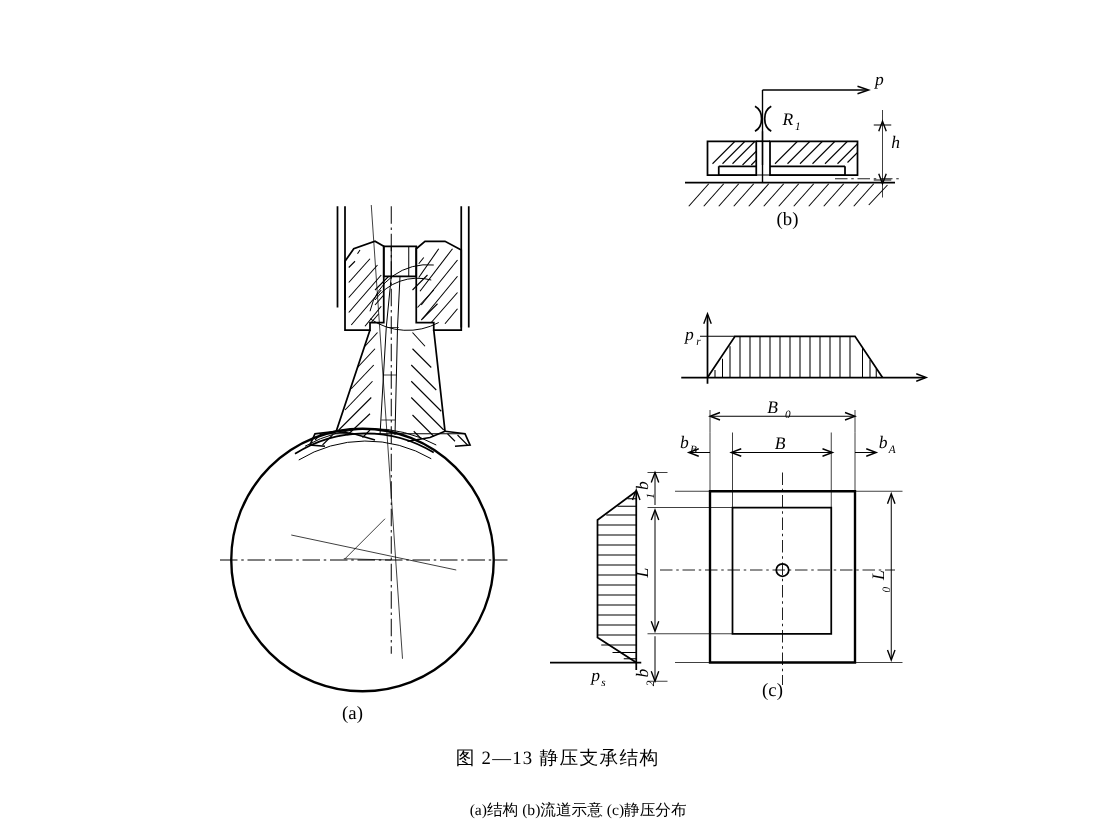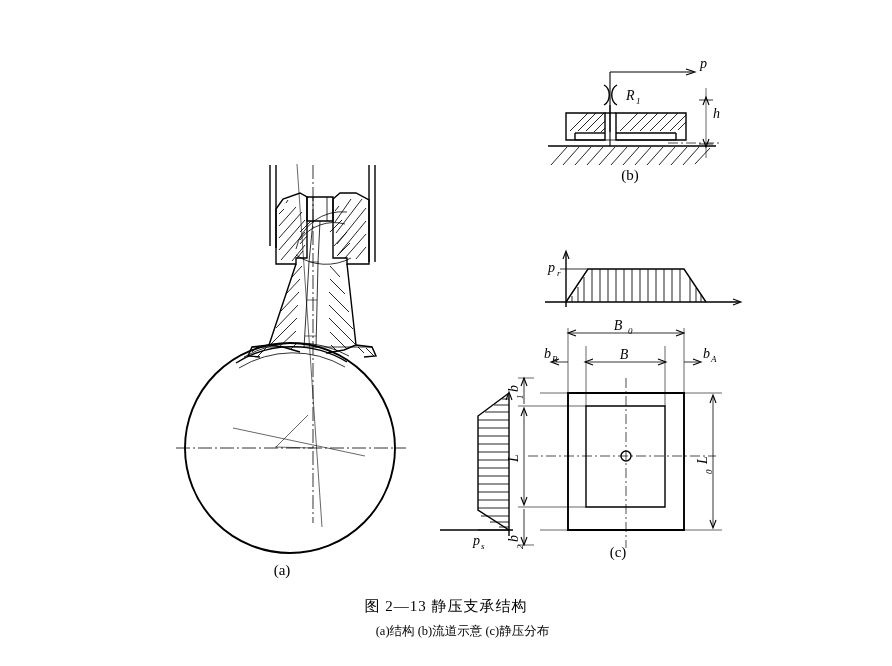--- a/index.html
+++ b/index.html
@@ -389,16 +389,16 @@
       <text class="lbl-sub" x="481" y="549">s</text>
 
       <text class="lbl-part" x="618" y="557" text-anchor="middle">(c)</text>
     </g>
 
   </svg>
 
   <div style="position:absolute; left:0; top:597px; width:892px;
               text-align:center;">
     <div class="caption-main">图 2—13   静压支承结构</div>
-    <div class="caption-sub" style="margin-top:7px;padding-left:33px;">(a)结构     (b)流道示意    (c)静压分布</div>
+    <div class="caption-sub" style="margin-top:24px;padding-left:33px;">(a)结构     (b)流道示意    (c)静压分布</div>
   </div>
 
 </div>
 
 </body></html>

